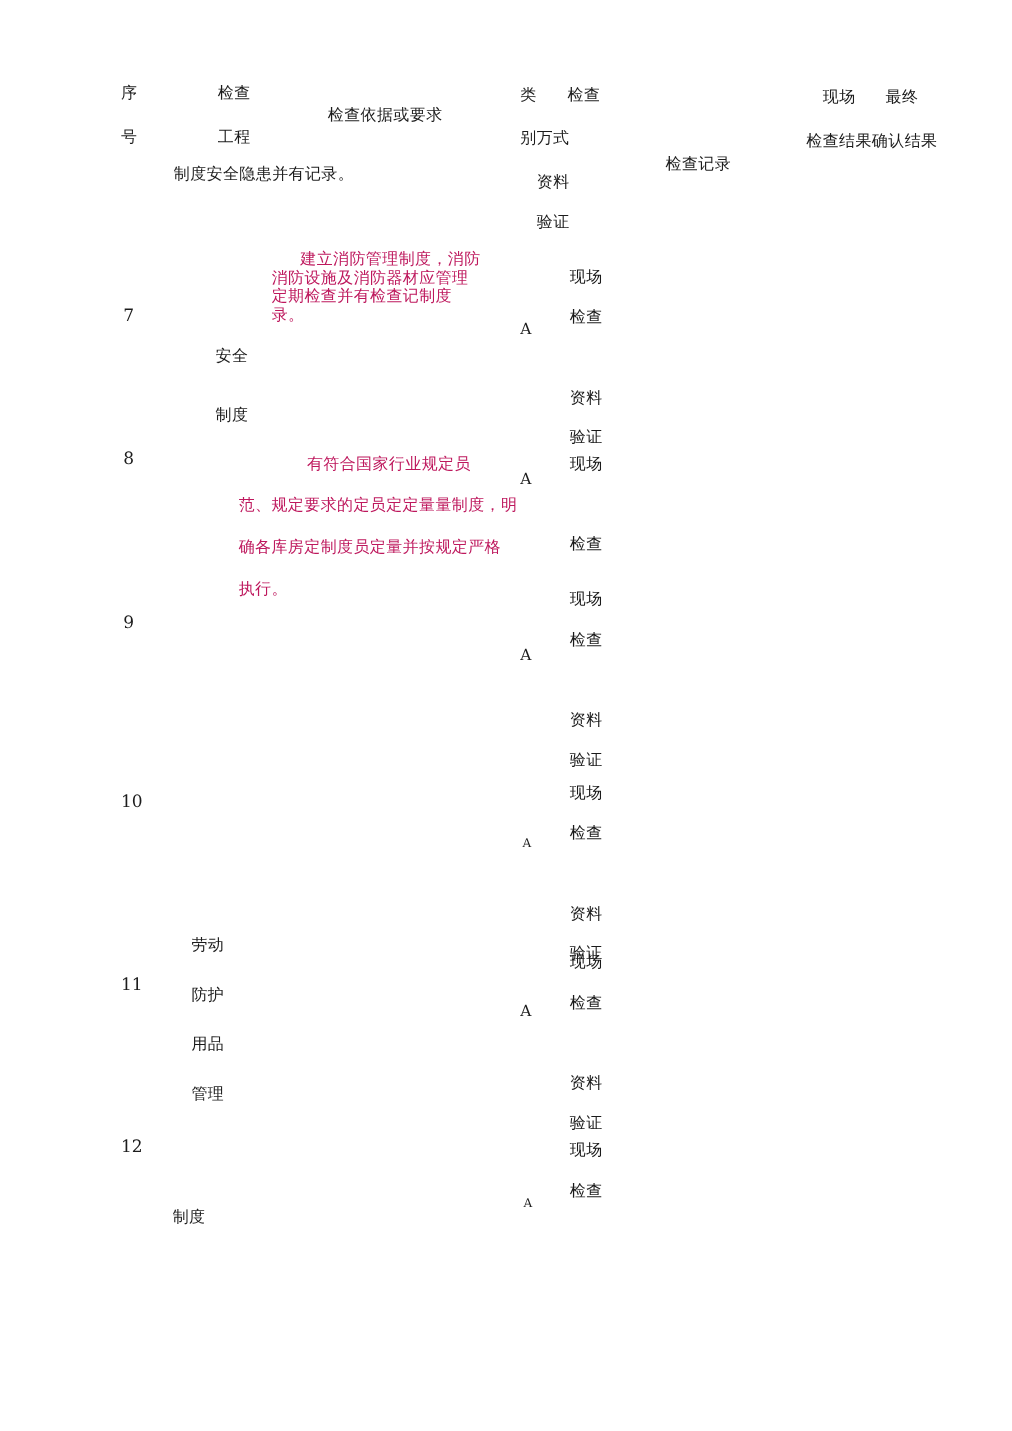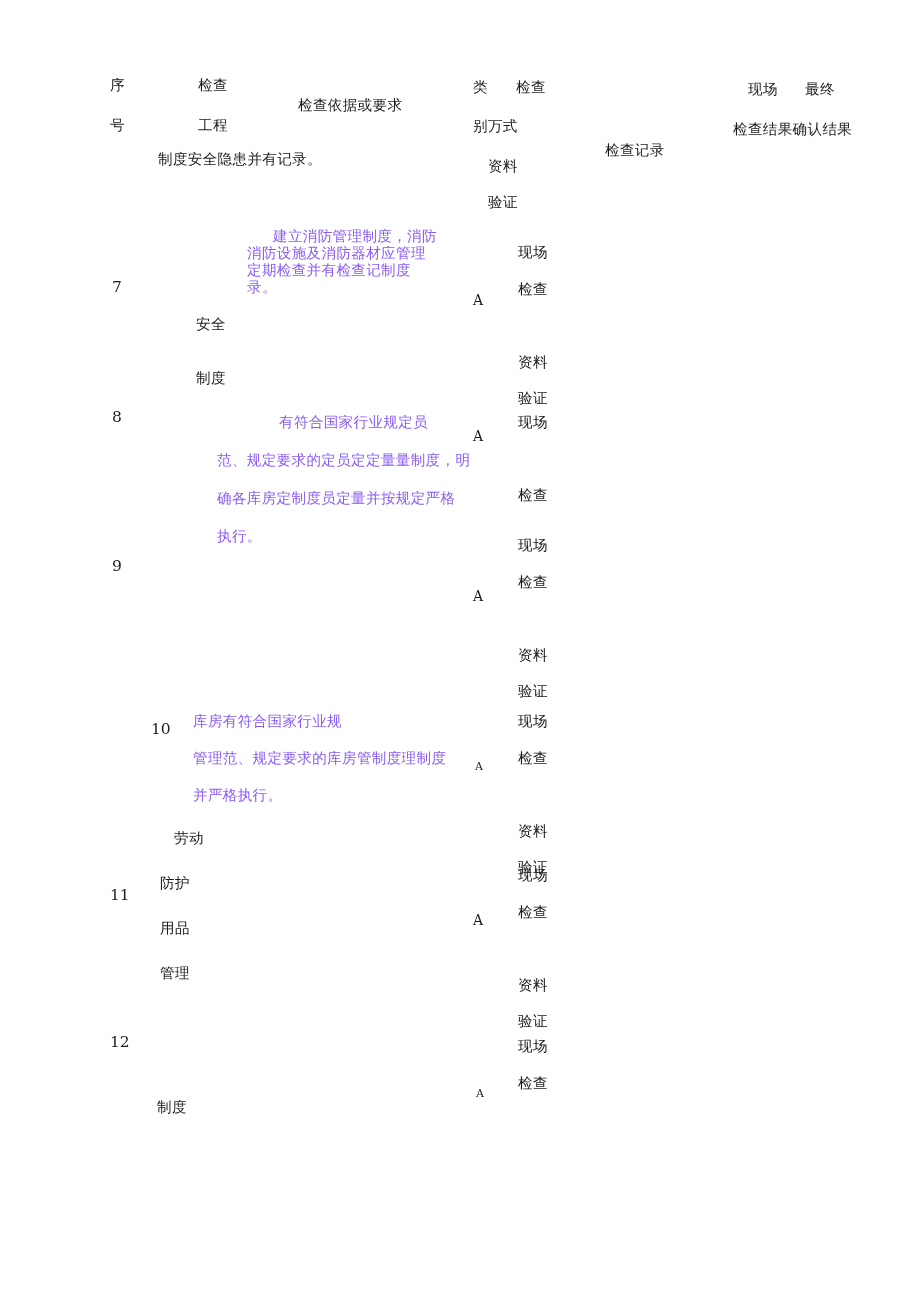--- a/index.html
+++ b/index.html
@@ -38,21 +38,21 @@
   .mark {
     font-family: "DejaVu Serif", "Liberation Serif", serif;
     font-size: 14px;
     letter-spacing: 0;
   }
   .mark-sm { font-size: 11px; }
   .blk {
     position: absolute;
     white-space: pre-line;
     font-size: 14.5px;
-    color: #8b5cf6;
+    color: #be185d;
     letter-spacing: 0.4px;
   }
   
   .tight { line-height: 17px; }
   
   .loose { line-height: 38px; }
   .loose2 { line-height: 37px; }
   
   .stack {
     position: absolute;
@@ -134,37 +134,34 @@
 
 
   <div class="t mark" style="left:473px; top:589px;">A</div>
 
   <div class="method method-gap" style="left:518px; top:527px;">现场
 检查
 
 资料
 验证</div>
 
-  <div class="t num" style="left:110px; top:722px;margin-left:41px;">10</div>
+  <div class="t num" style="left:110px; top:722px;">10</div>
 
-  <div class="blk loose2" style="left:193px; top:703px; width:290px;">库房有符合国家行业规
-管理范、规定要求的库房管制度理制度
-并严格执行。</div>
 
   <div class="t mark mark-sm" style="left:475px; top:761px;">A</div>
 
   <div class="method method-gap" style="left:518px; top:703px;">现场
 检查
 
 资料
 验证</div>
 
   <div class="t num" style="left:110px; top:888px;">11</div>
 
-  <div class="stack" style="left:160px; top:816px; text-indent:14px;">劳动
+  <div class="stack" style="left:160px; top:838px; text-indent:14px;text-align:right;">劳动
 防护
 用品
 管理</div>
 
 
   <div class="t mark" style="left:473px; top:913px;">A</div>
 
   <div class="method method-gap" style="left:518px; top:857px;">现场
 检查
 

